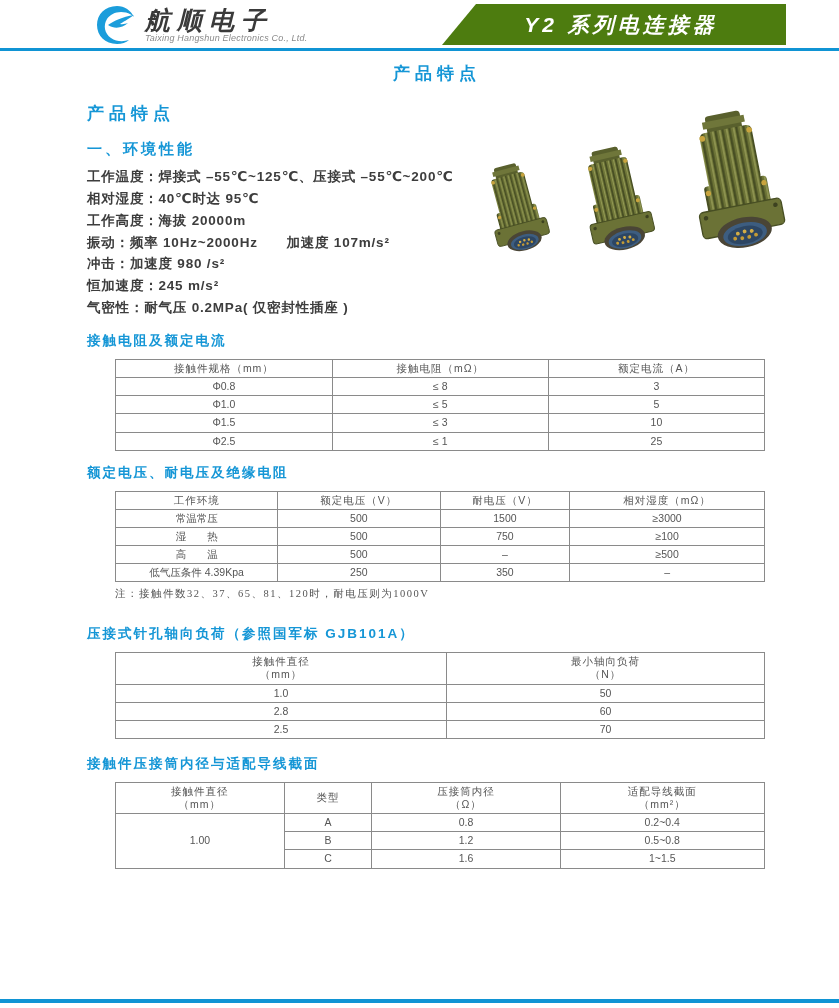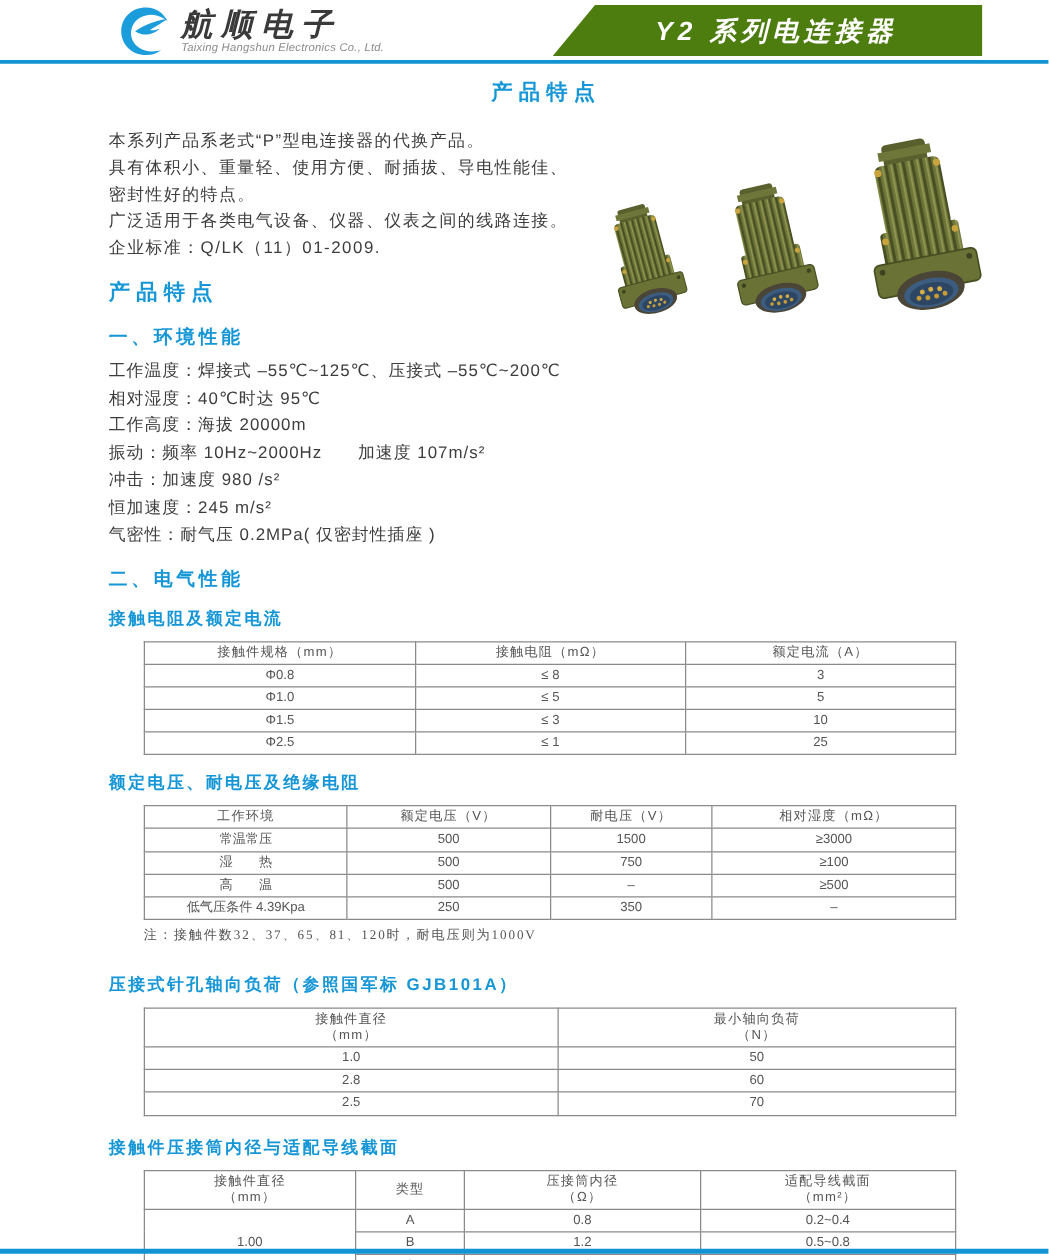--- a/index.html
+++ b/index.html
@@ -20,21 +20,21 @@
   .header-rule { position:absolute; top:48px; left:0; width:839px; height:3px; background:#1094d4; }
   .footer-rule { position:absolute; top:999px; left:0; width:839px; height:4px; background:#1094d4; }
 
   
   .content { position:absolute; left:87px; top:62px; width:700px; }
   .section-title { color:#1596d6; font-size:17px; font-weight:bold; letter-spacing:5px; }
   .features-title { margin-bottom:17px;text-align:center; }
   .features-text { width:376px; font-size:13.5px; color:#3d3d3d; line-height:1.58; letter-spacing:1.2px; }
   .tech-title { margin-top:13px; }
   .sub-title { color:#1596d6; font-size:15px; font-weight:bold; letter-spacing:3px; margin:15px 0 7px 0; }
-  .spec-lines { font-size:13.5px; color:#3d3d3d; line-height:1.62; letter-spacing:0.8px; }
+  .spec-lines { font-size:13.5px; color:#3d3d3d; line-height:1.62; letter-spacing:0.8px;font-weight:bold; }
   .table-title { color:#1596d6; font-size:13.5px; font-weight:bold; letter-spacing:2px; margin:13px 0 9px 0; }
 
   table { border-collapse:collapse; width:650px; margin-left:28px; table-layout:fixed; }
   th, td { border:1px solid #8a8a8a; font-size:10.5px; color:#555; text-align:center;
            font-weight:normal; padding:2px 3px; line-height:1.25; height:15px; }
   th { white-space:pre-line; letter-spacing:1px;margin-top:36px; }
   .note { font-size:10.5px; color:#555; margin:5px 0 0 28px; letter-spacing:1.5px;font-family:Liberation Serif, serif; }
 
   
   .images { position:absolute; left:482px; top:92px; width:350px; height:166px;
@@ -105,41 +105,34 @@
         <use href="#connector-sym"></use>
       </svg>
     <svg class="conn conn-l" viewBox="0 0 120 170">
         <use href="#connector-sym"></use>
       </svg>
   </div>
 
   <div class="content">
 
     <div class="section-title features-title">产品特点</div>
-    <div class="features-text">
-      <p>本系列产品系老式“P”型电连接器的代换产品。</p>
-      <p>具有体积小、重量轻、使用方便、耐插拔、导电性能佳、密封性好的特点。</p>
-      <p>广泛适用于各类电气设备、仪器、仪表之间的线路连接。</p>
-      <p>企业标准：Q/LK（11）01-2009.</p>
-    </div>
 
     <div class="section-title tech-title">产品特点</div>
 
     <div class="sub-title">一、环境性能</div>
     <div class="spec-lines">
       <div>工作温度：焊接式 –55℃~125℃、压接式 –55℃~200℃</div>
       <div>相对湿度：40℃时达 95℃</div>
       <div>工作高度：海拔 20000m</div>
       <div>振动：频率 10Hz~2000Hz　　加速度 107m/s²</div>
       <div>冲击：加速度 980 /s²</div>
       <div>恒加速度：245 m/s²</div>
       <div>气密性：耐气压 0.2MPa( 仅密封性插座 )</div>
     </div>
 
-    <div class="sub-title">二、电气性能</div>
 
     <div class="table-title">接触电阻及额定电流</div>
     <table>
       <colgroup>
           <col style="width:33.4%">
           <col style="width:33.3%">
           <col style="width:33.3%">
         </colgroup>
       <tbody>
           <tr>

